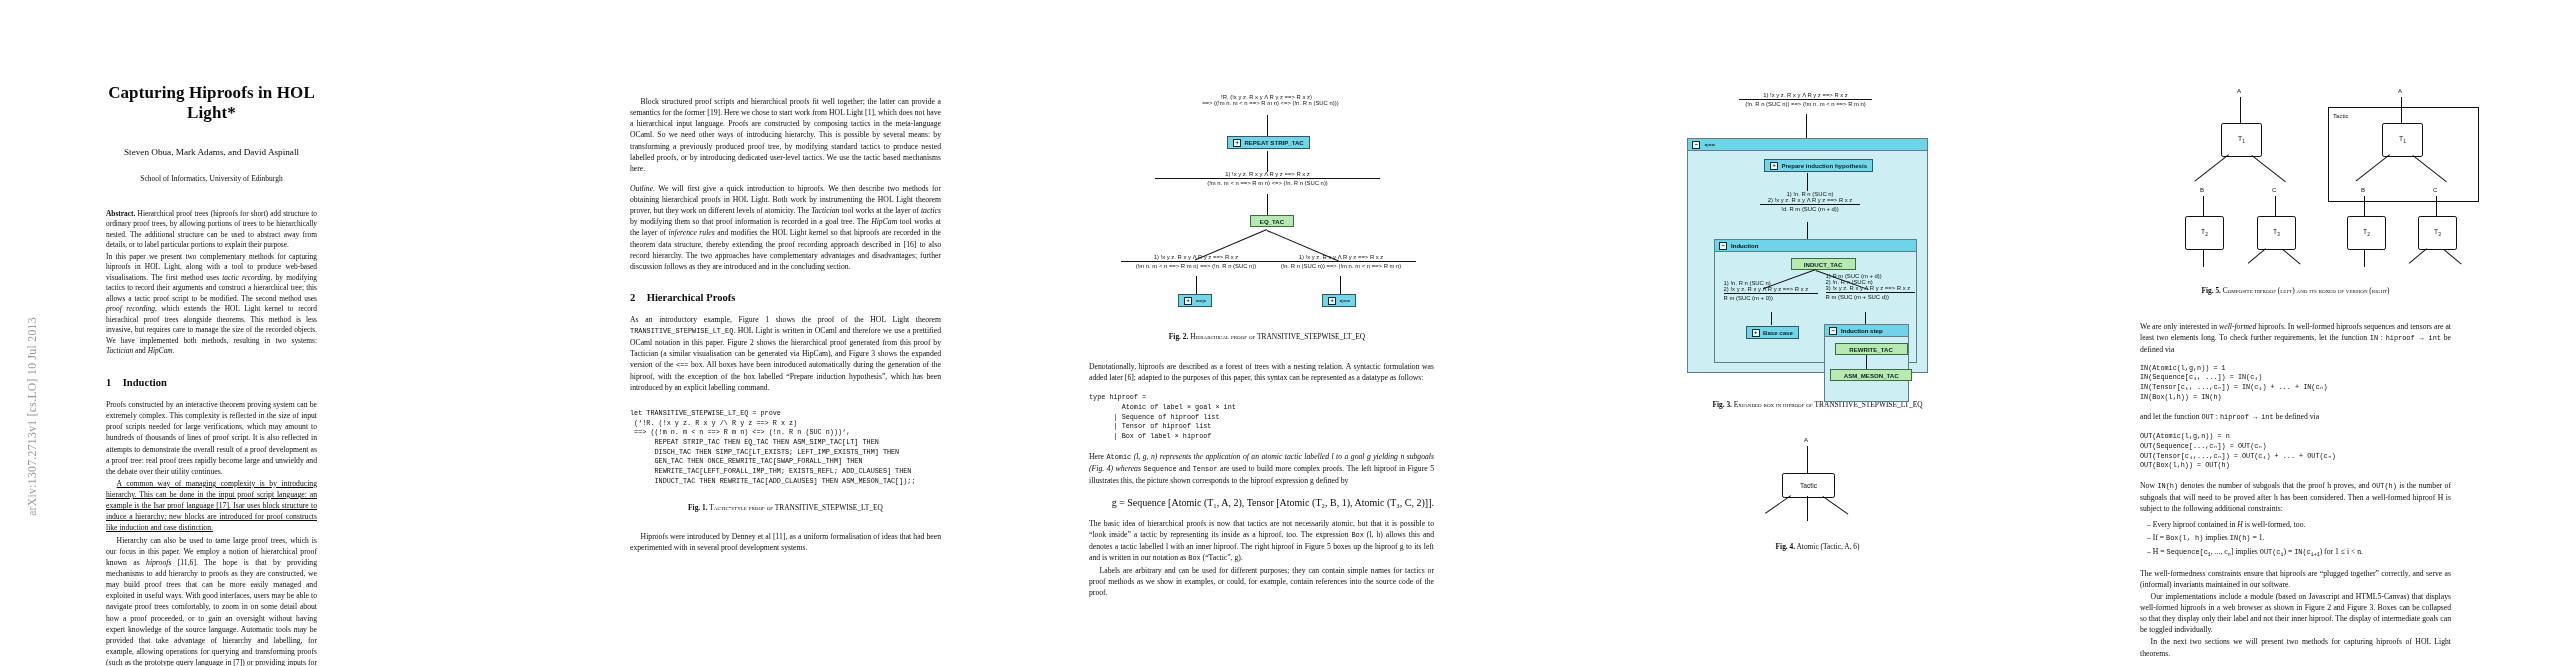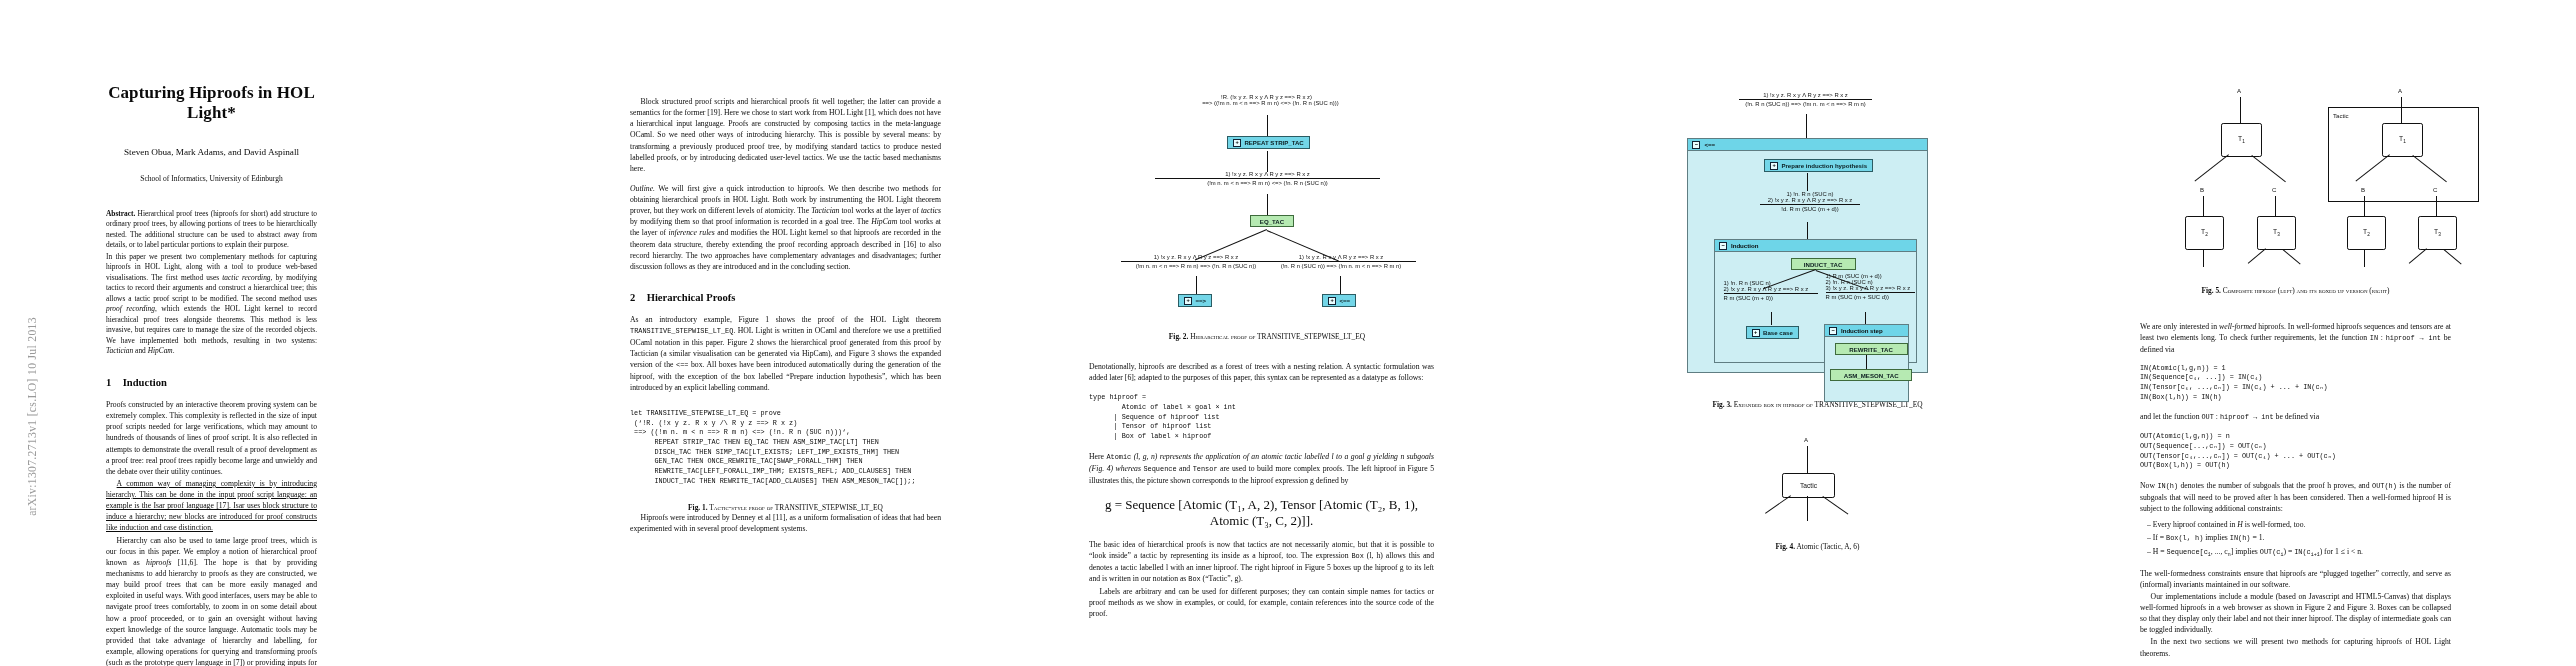--- a/index.html
+++ b/index.html
@@ -54,21 +54,21 @@
   .panel{position:absolute;border:0.8px solid #5f7d82;background:#cdeef3;}
   .panel-hd{background:#6ed5e8;border-bottom:0.6px solid #5f7d82;
     display:flex;align-items:center;gap:3.9px;padding:1.7px 4.4px;
     font-family:"Liberation Sans",sans-serif;font-size:6.1px;font-weight:600;}
   .plainbox{position:absolute;border:0.9px solid #111;border-radius:2.2px;
     background:#fff;display:flex;align-items:center;justify-content:center;
     font-family:"Liberation Sans",sans-serif;font-size:6.7px;color:#111;}
   .lbl{position:absolute;font-family:"Liberation Sans",sans-serif;
     font-size:6.1px;color:#111;}
   .outline-box{position:absolute;border:0.8px solid #111;background:transparent;}
-  .mathline{font-size:13px;text-align:center;}
+  .mathline{font-size:10px;text-align:right;}
   sub{font-size:.72em;}
 </style>
 </head>
 <body>
 
 <div class="arxiv-stamp">
   <span>arXiv:1307.2713v1  [cs.LO]  10 Jul 2013</span>
 </div>
 
 <div class="page" style="left:106px;top:83px;width:211px;">
@@ -121,21 +121,21 @@
       REPEAT STRIP_TAC THEN EQ_TAC THEN ASM_SIMP_TAC[LT] THEN
       DISCH_TAC THEN SIMP_TAC[LT_EXISTS; LEFT_IMP_EXISTS_THM] THEN
       GEN_TAC THEN ONCE_REWRITE_TAC[SWAP_FORALL_THM] THEN
       REWRITE_TAC[LEFT_FORALL_IMP_THM; EXISTS_REFL; ADD_CLAUSES] THEN
       INDUCT_TAC THEN REWRITE_TAC[ADD_CLAUSES] THEN ASM_MESON_TAC[]);;</pre>
 
   <div class="figcap" style="margin-top:16.7px;">
     <b>Fig. 1.</b><span class="sc"> Tactic-style proof of TRANSITIVE_STEPWISE_LT_EQ</span>
   </div>
 
-  <div class="para ind" style="">Hiproofs were introduced by Denney et al [11], as a uniform formalisation of ideas that had been experimented with in several proof development systems.</div>
+  <div class="para ind" style="margin-top:19px;">Hiproofs were introduced by Denney et al [11], as a uniform formalisation of ideas that had been experimented with in several proof development systems.</div>
 </div>
 
 <div class="page" style="left:1089px;top:33px;width:356px;height:611px;">
 
   <div class="fig" style="position:relative;height:278px;">
 
     <div class="node-goal" style="left:61px;top:61px;width:233px;">
       <div>!R. (!x y z. R x y Λ R y z ==&gt; R x z)</div>
       <div style="margin-left:7.8px;">==&gt; ((!m n. m &lt; n ==&gt; R m n) &lt;=&gt; (!n. R n (SUC n)))</div>
     </div>

